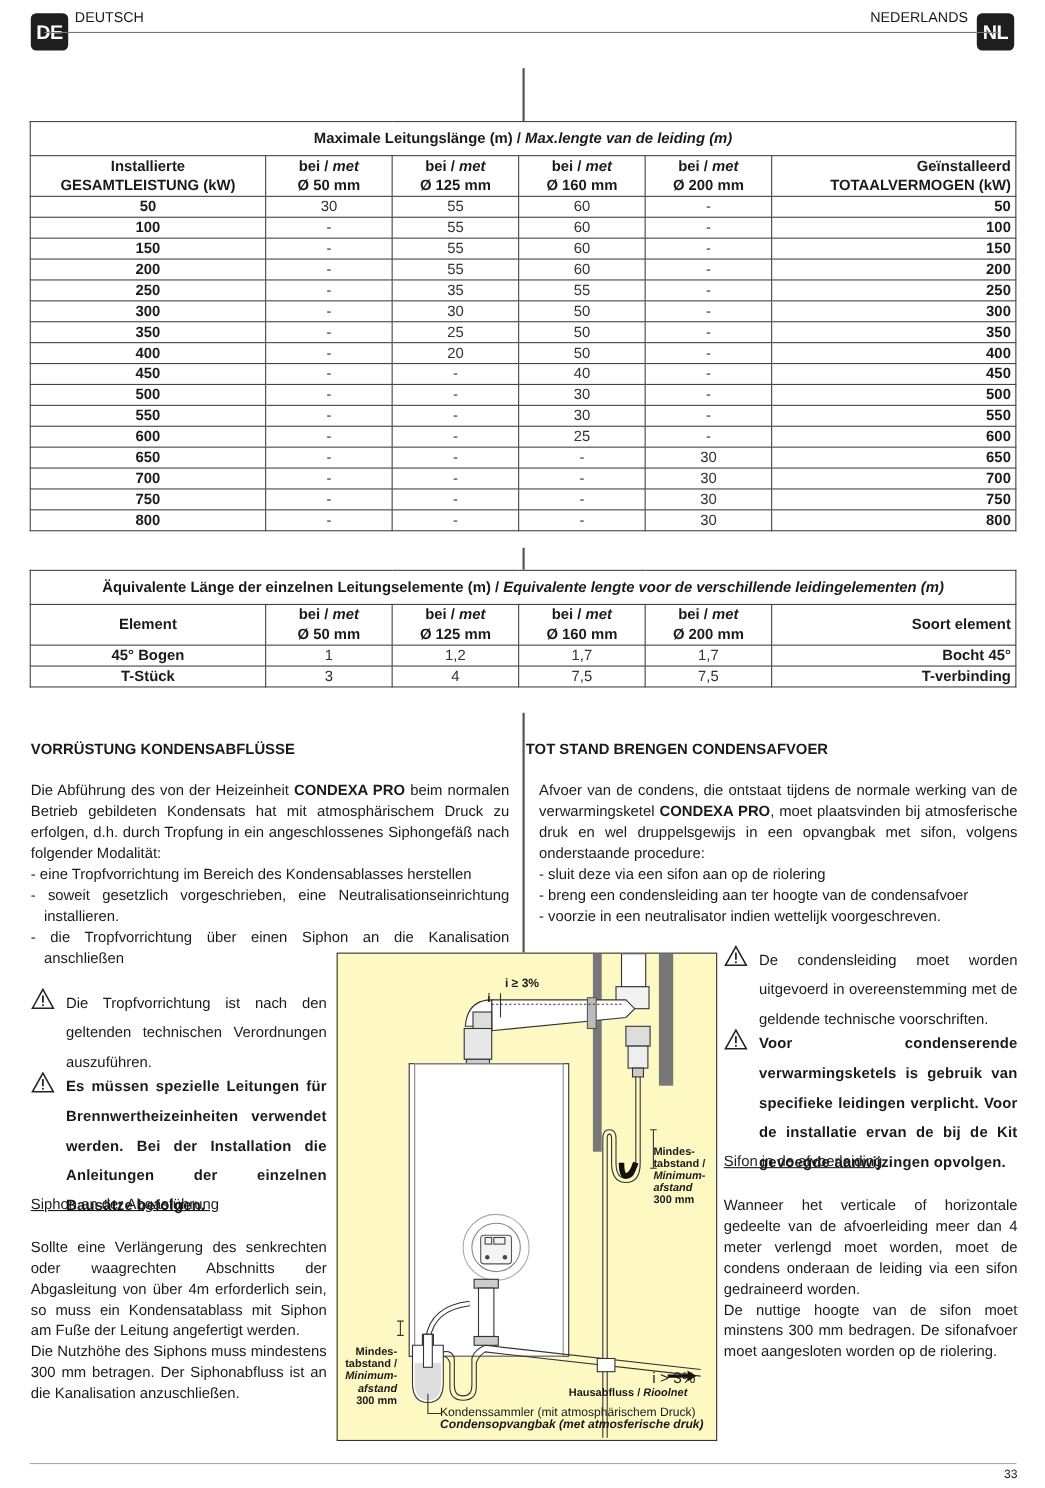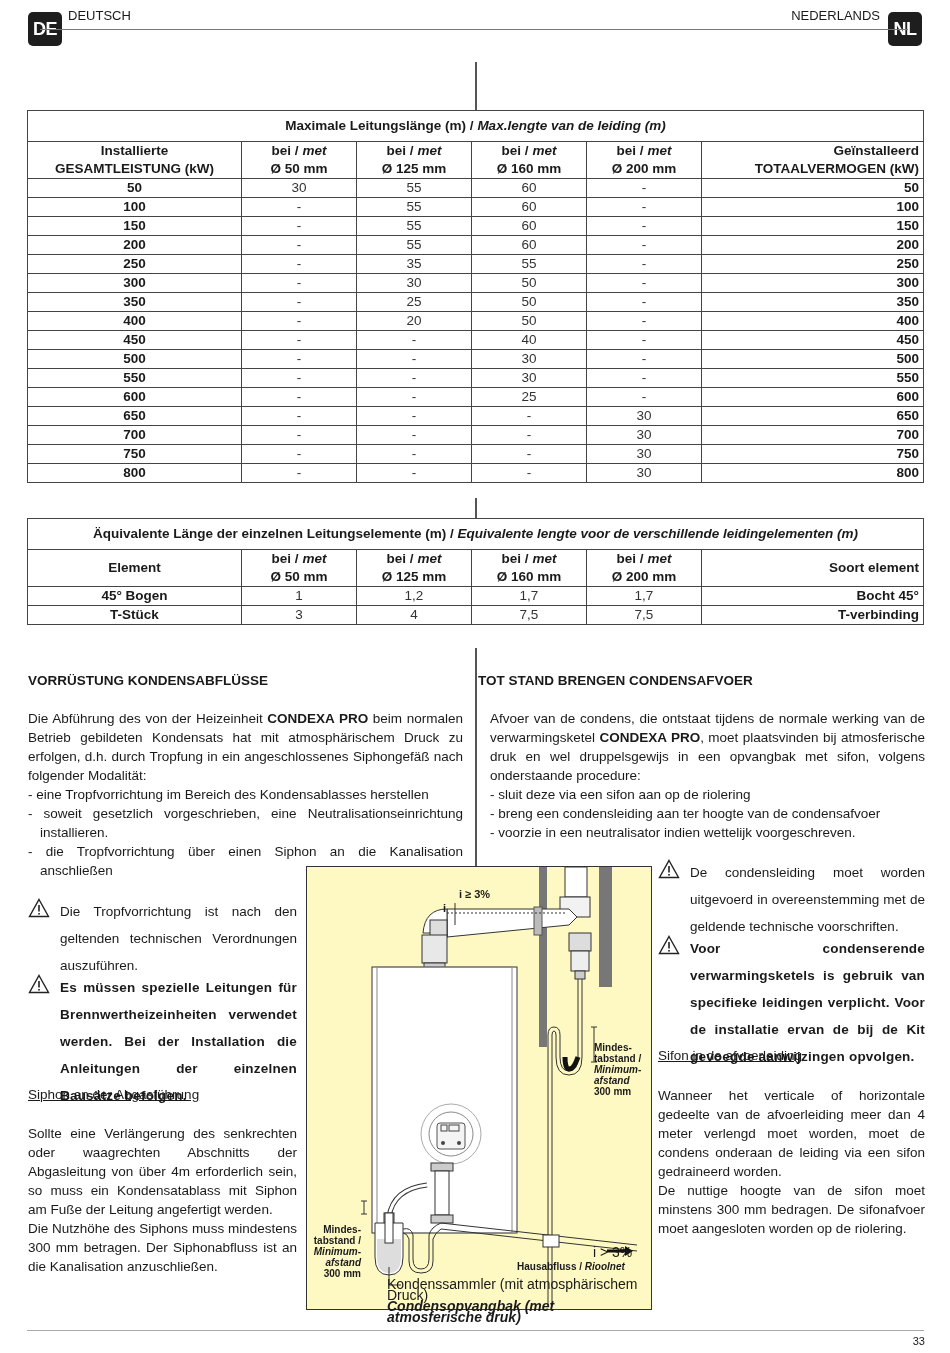--- a/index.html
+++ b/index.html
@@ -426,20 +426,20 @@
     <div>tabstand /</div>
     <div><i>Minimum-</i></div>
     <div><i>afstand</i></div>
     <div>300 mm</div>
   </div>
 
   <div class="fig-label" style="left:262px;top:380px;font-size:14px;font-weight:normal;margin-left:24px;">i &gt; 3%</div>
   <div class="fig-label" style="left:210px;top:394px;text-align:center;">
     <span>Hausabfluss / </span><i>Rioolnet</i>
   </div>
-  <div class="fig-label" style="left:80px;top:412px;font-size:14px;">
+  <div class="fig-label" style="left:93px;top:412px;font-size:11px;">
     <div style="font-weight:normal;">Kondenssammler (mit atmosphärischem Druck)</div>
     <div><i>Condensopvangbak (met atmosferische druk)</i></div>
   </div>
 </div>
 
 <div class="footer-line"></div>
 <div class="page-num">33</div>
 
 </body></html>

